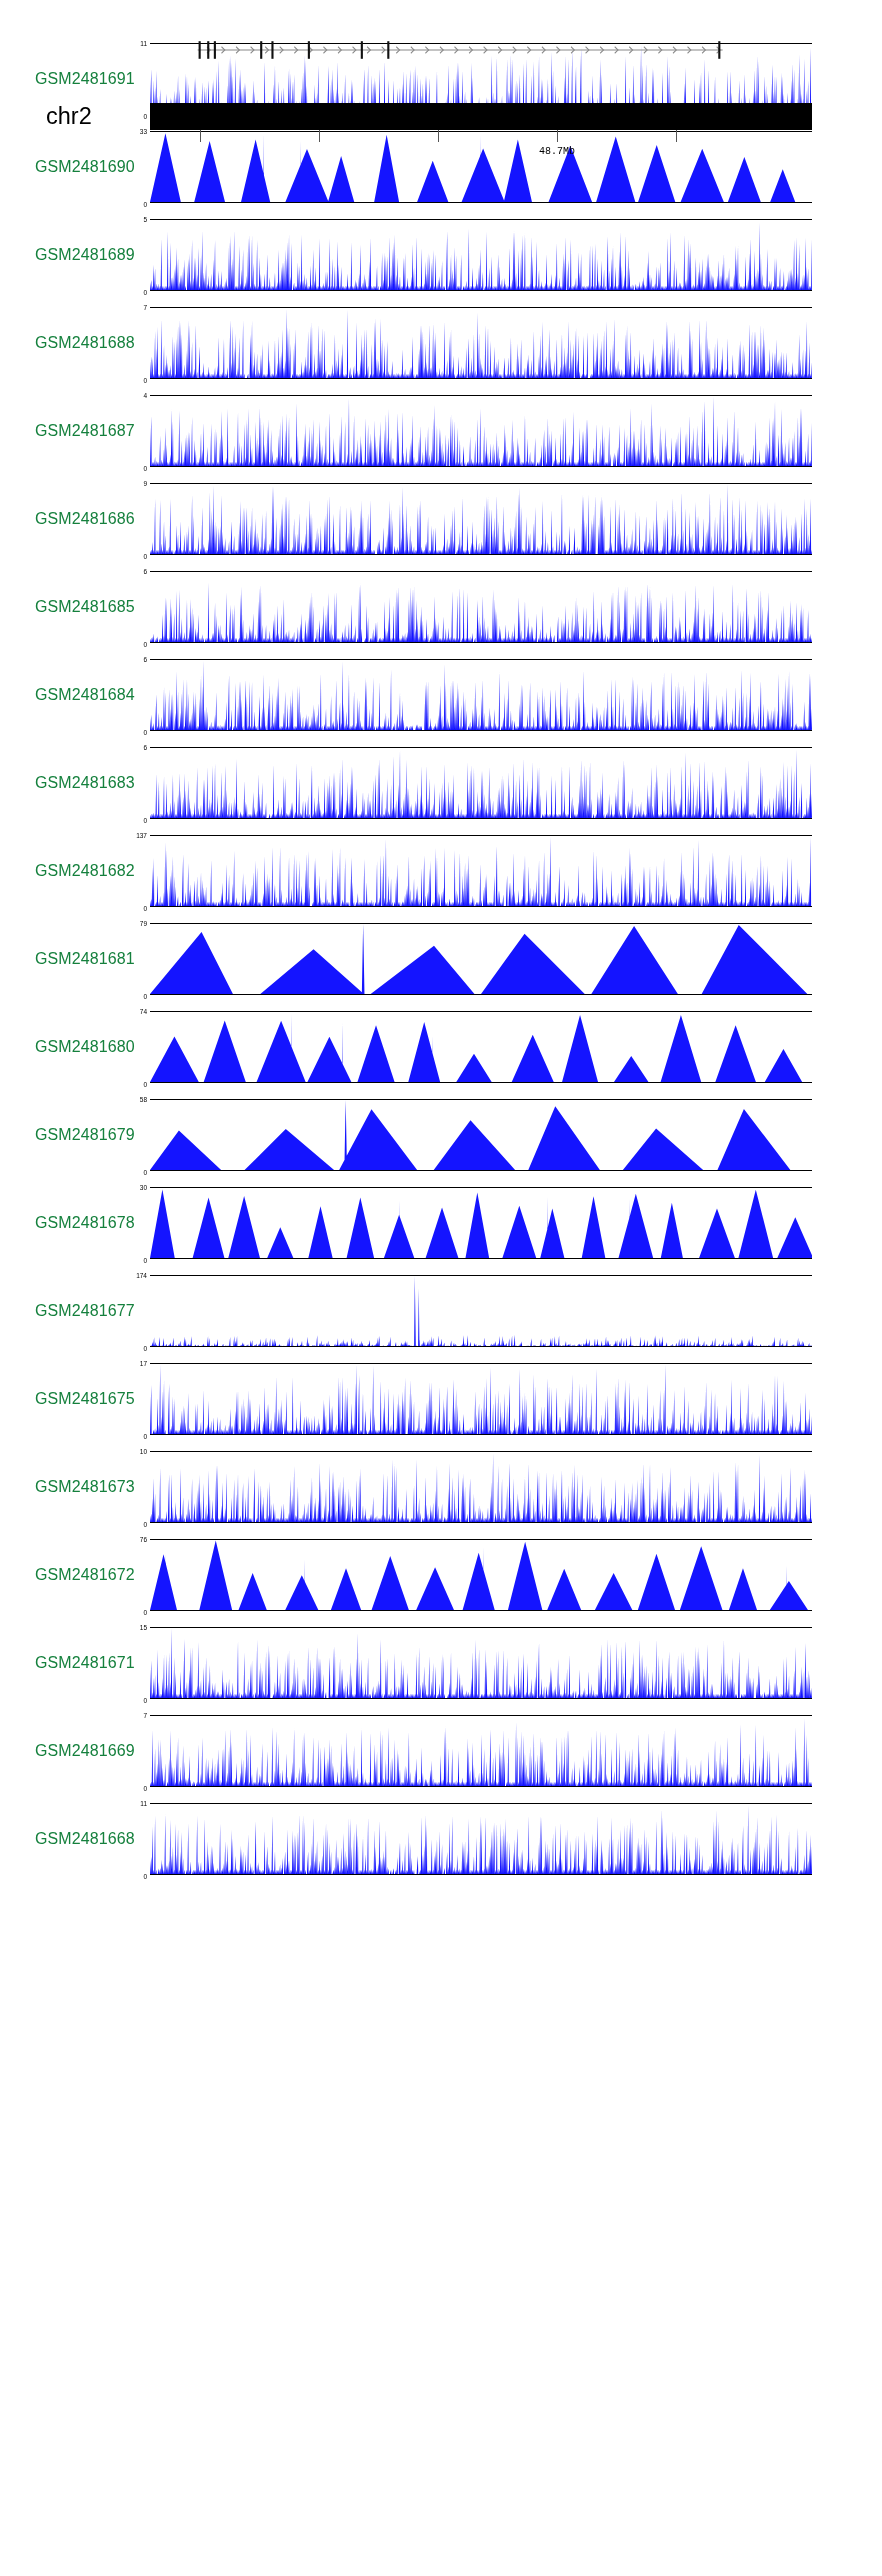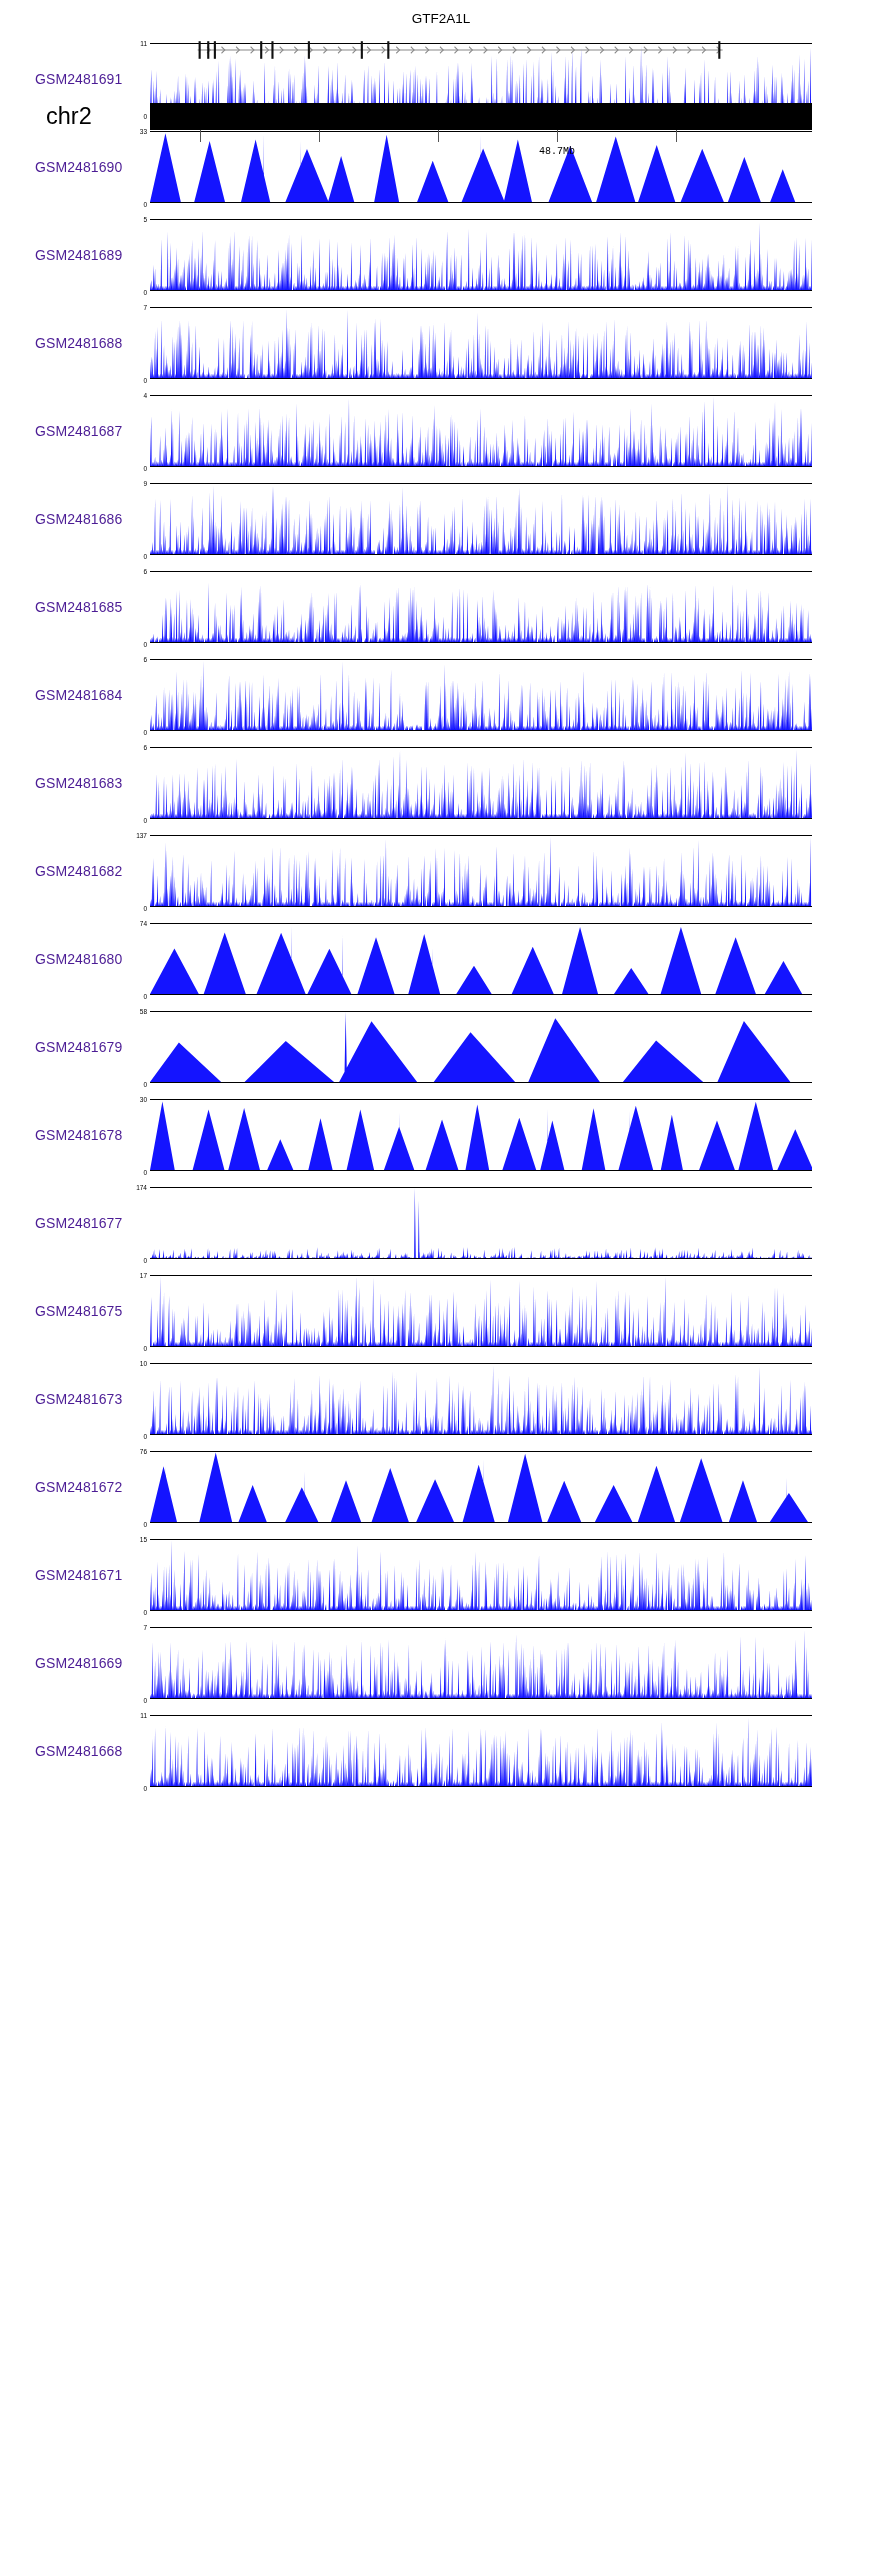--- a/index.html
+++ b/index.html
@@ -2,21 +2,21 @@
 <html style="font-size:9.4px"><head>
 <meta charset="utf-8">
 <style>
   html,body{margin:0;padding:0;background:#ffffff;}
   body{width:882px;height:2576px;font-family:"Liberation Sans",sans-serif;color:#000;}
   #page{position:relative;width:882px;height:2576px;background:#fff;}
 
   .tracks{position:absolute;left:0;top:35px;width:882px;}
   .track{position:relative;height:88px;width:882px;}
   .track-label{position:absolute;left:35px;top:50%;transform:translateY(-50%);
-    font-size:14px;letter-spacing:0.1px;white-space:nowrap;color:#4c1d95;}
+    font-size:16px;letter-spacing:0.1px;white-space:nowrap;color:#15803d;}
   .plot{position:absolute;left:150px;top:8.2px;width:662px;height:72px;
     border-top:0.9px solid #000;border-bottom:0.9px solid #000;box-sizing:border-box;
     overflow:hidden;background:#fff;}
   .plot svg{display:block;width:100%;height:100%;}
   .axmax{position:absolute;left:128px;top:4.7px;width:19px;text-align:right;font-size:6.5px;color:#000;}
   .axmin{position:absolute;left:128px;bottom:3.5px;width:19px;text-align:right;font-size:6.5px;color:#000;}
 
   
   .gene-row{position:relative;height:88px;width:882px;}
   .gene-name{position:absolute;left:0;top:10.6px;width:882px;text-align:center;font-size:13.5px;}
@@ -132,20 +132,30 @@
         <div class="track-label">GSM2481682</div>
         <div class="axmax">137</div>
         <div class="axmin">0</div>
         <div class="plot">
           <svg viewBox="0 0 1000 100" preserveAspectRatio="none">
             <path d="M0,100 L0.00,100.00 L1.93,90.15 L2.53,100.00 L3.85,44.95 L4.45,100.00 L5.78,31.33 L6.38,100.00 L7.71,100.00 L9.63,94.00 L10.23,100.00 L11.56,55.38 L12.16,100.00 L13.49,94.00 L14.09,100.00 L15.41,85.21 L16.01,100.00 L17.34,94.00 L17.94,100.00 L19.27,94.00 L19.87,100.00 L21.19,79.81 L21.79,100.00 L23.12,8.83 L23.72,100.00 L25.05,19.55 L25.65,100.00 L26.97,74.45 L27.57,100.00 L28.90,100.00 L30.83,55.75 L31.43,100.00 L32.76,47.51 L33.36,100.00 L34.68,28.85 L35.28,100.00 L36.61,57.59 L37.21,100.00 L38.54,72.17 L39.14,100.00 L40.46,100.00 L42.39,86.46 L42.99,100.00 L44.32,100.00 L46.24,94.00 L46.84,100.00 L48.17,100.00 L50.10,26.18 L50.70,100.00 L52.02,94.00 L52.62,100.00 L53.95,80.02 L54.55,100.00 L55.88,94.00 L56.48,100.00 L57.80,38.52 L58.40,100.00 L59.73,76.58 L60.33,100.00 L61.66,68.56 L62.26,100.00 L63.58,94.00 L64.18,100.00 L65.51,100.00 L67.44,63.29 L68.04,100.00 L69.36,92.19 L69.96,100.00 L71.29,56.75 L71.89,100.00 L73.22,84.95 L73.82,100.00 L75.14,94.00 L75.74,100.00 L77.07,51.80 L77.67,100.00 L79.00,62.46 L79.60,100.00 L80.92,73.34 L81.52,100.00 L82.85,83.00 L83.45,100.00 L84.78,71.77 L85.38,100.00 L86.71,94.00 L87.31,100.00 L88.63,94.00 L89.23,100.00 L90.56,94.00 L91.16,100.00 L92.49,33.80 L93.09,100.00 L94.41,94.00 L95.01,100.00 L96.34,92.84 L96.94,100.00 L98.27,94.00 L98.87,100.00 L100.19,94.00 L100.79,100.00 L102.12,100.00 L104.05,94.00 L104.65,100.00 L105.97,91.52 L106.57,100.00 L107.90,81.00 L108.50,100.00 L109.83,66.31 L110.43,100.00 L111.75,94.00 L112.35,100.00 L113.68,94.00 L114.28,100.00 L115.61,40.51 L116.21,100.00 L117.53,89.74 L118.13,100.00 L119.46,54.55 L120.06,100.00 L121.39,94.00 L121.99,100.00 L123.31,94.00 L123.91,100.00 L125.24,67.88 L125.84,100.00 L127.17,21.03 L127.77,100.00 L129.09,94.00 L129.69,100.00 L131.02,87.40 L131.62,100.00 L132.95,94.00 L133.55,100.00 L134.87,94.00 L135.47,100.00 L136.80,100.00 L138.73,94.00 L139.33,100.00 L140.66,52.94 L141.26,100.00 L142.58,94.00 L143.18,100.00 L144.51,67.09 L145.11,100.00 L146.44,90.27 L147.04,100.00 L148.36,94.00 L148.96,100.00 L150.29,90.13 L150.89,100.00 L152.22,83.54 L152.82,100.00 L154.14,69.30 L154.74,100.00 L156.07,51.12 L156.67,100.00 L158.00,94.00 L158.60,100.00 L159.92,35.10 L160.52,100.00 L161.85,44.46 L162.45,100.00 L163.78,94.00 L164.38,100.00 L165.70,94.00 L166.30,100.00 L167.63,94.00 L168.23,100.00 L169.56,100.00 L171.48,81.33 L172.08,100.00 L173.41,28.12 L174.01,100.00 L175.34,61.49 L175.94,100.00 L177.26,53.35 L177.86,100.00 L179.19,62.75 L179.79,100.00 L181.12,58.46 L181.72,100.00 L183.04,94.00 L183.64,100.00 L184.97,16.17 L185.57,100.00 L186.90,100.00 L188.82,68.52 L189.42,100.00 L190.75,86.48 L191.35,100.00 L192.68,94.00 L193.28,100.00 L194.61,94.00 L195.21,100.00 L196.53,15.20 L197.13,100.00 L198.46,76.55 L199.06,100.00 L200.39,94.00 L200.99,100.00 L202.31,94.00 L202.91,100.00 L204.24,94.00 L204.84,100.00 L206.17,86.86 L206.77,100.00 L208.09,94.00 L208.69,100.00 L210.02,29.64 L210.62,100.00 L211.95,88.42 L212.55,100.00 L213.87,74.57 L214.47,100.00 L215.80,92.52 L216.40,100.00 L217.73,25.03 L218.33,100.00 L219.65,94.00 L220.25,100.00 L221.58,32.70 L222.18,100.00 L223.51,73.14 L224.11,100.00 L225.43,34.82 L226.03,100.00 L227.36,92.34 L227.96,100.00 L229.29,71.06 L229.89,100.00 L231.21,94.00 L231.81,100.00 L233.14,94.00 L233.74,100.00 L235.07,46.61 L235.67,100.00 L236.99,24.28 L237.59,100.00 L238.92,21.26 L239.52,100.00 L240.85,72.64 L241.45,100.00 L242.77,100.00 L244.70,100.00 L246.63,94.00 L247.23,100.00 L248.55,34.89 L249.15,100.00 L250.48,30.76 L251.08,100.00 L252.41,69.24 L253.01,100.00 L254.34,94.00 L254.94,100.00 L256.26,55.62 L256.86,100.00 L258.19,87.21 L258.79,100.00 L260.12,94.00 L260.72,100.00 L262.04,94.00 L262.64,100.00 L263.97,94.00 L264.57,100.00 L265.90,60.39 L266.50,100.00 L267.82,89.82 L268.42,100.00 L269.75,94.00 L270.35,100.00 L271.68,94.00 L272.28,100.00 L273.60,94.00 L274.20,100.00 L275.53,18.49 L276.13,100.00 L277.46,82.49 L278.06,100.00 L279.38,94.00 L279.98,100.00 L281.31,94.00 L281.91,100.00 L283.24,40.69 L283.84,100.00 L285.16,51.96 L285.76,100.00 L287.09,16.30 L287.69,100.00 L289.02,100.00 L290.94,90.66 L291.54,100.00 L292.87,94.00 L293.47,100.00 L294.80,30.46 L295.40,100.00 L296.72,94.00 L297.32,100.00 L298.65,94.00 L299.25,100.00 L300.58,94.00 L301.18,100.00 L302.50,100.00 L304.43,30.86 L305.03,100.00 L306.36,65.37 L306.96,100.00 L308.29,94.00 L308.89,100.00 L310.21,100.00 L312.14,94.00 L312.74,100.00 L314.07,81.52 L314.67,100.00 L315.99,94.00 L316.59,100.00 L317.92,94.00 L318.52,100.00 L319.85,94.00 L320.45,100.00 L321.77,94.00 L322.37,100.00 L323.70,32.74 L324.30,100.00 L325.63,94.00 L326.23,100.00 L327.55,66.07 L328.15,100.00 L329.48,94.00 L330.08,100.00 L331.41,94.00 L332.01,100.00 L333.33,94.00 L333.93,100.00 L335.26,90.71 L335.86,100.00 L337.19,94.00 L337.79,100.00 L339.11,100.00 L341.04,94.00 L341.64,100.00 L342.97,35.85 L343.57,100.00 L344.89,93.78 L345.49,100.00 L346.82,87.47 L347.42,100.00 L348.75,26.90 L349.35,100.00 L350.67,100.00 L352.60,26.37 L353.20,100.00 L354.53,87.71 L355.13,100.00 L356.45,4.70 L357.05,100.00 L358.38,94.00 L358.98,100.00 L360.31,55.64 L360.91,100.00 L362.24,89.27 L362.84,100.00 L364.16,59.92 L364.76,100.00 L366.09,94.00 L366.69,100.00 L368.02,100.00 L369.94,94.00 L370.54,100.00 L371.87,56.60 L372.47,100.00 L373.80,39.39 L374.40,100.00 L375.72,94.00 L376.32,100.00 L377.65,94.00 L378.25,100.00 L379.58,100.00 L381.50,93.32 L382.10,100.00 L383.43,94.00 L384.03,100.00 L385.36,82.33 L385.96,100.00 L387.28,75.16 L387.88,100.00 L389.21,70.17 L389.81,100.00 L391.14,27.47 L391.74,100.00 L393.06,75.76 L393.66,100.00 L394.99,90.41 L395.59,100.00 L396.92,89.71 L397.52,100.00 L398.84,60.29 L399.44,100.00 L400.77,87.84 L401.37,100.00 L402.70,74.27 L403.30,100.00 L404.62,71.10 L405.22,100.00 L406.55,89.87 L407.15,100.00 L408.48,93.58 L409.08,100.00 L410.40,45.34 L411.00,100.00 L412.33,100.00 L414.26,27.47 L414.86,100.00 L416.18,84.54 L416.78,100.00 L418.11,100.00 L420.04,79.22 L420.64,100.00 L421.97,45.85 L422.57,100.00 L423.89,35.17 L424.49,100.00 L425.82,100.00 L427.75,94.00 L428.35,100.00 L429.67,94.00 L430.27,100.00 L431.60,17.31 L432.20,100.00 L433.53,28.62 L434.13,100.00 L435.45,79.23 L436.05,100.00 L437.38,81.72 L437.98,100.00 L439.31,100.00 L441.23,79.26 L441.83,100.00 L443.16,73.24 L443.76,100.00 L445.09,16.93 L445.69,100.00 L447.01,94.00 L447.61,100.00 L448.94,94.00 L449.54,100.00 L450.87,100.00 L452.79,89.12 L453.39,100.00 L454.72,94.00 L455.32,100.00 L456.65,94.00 L457.25,100.00 L458.57,94.00 L459.17,100.00 L460.50,19.87 L461.10,100.00 L462.43,77.28 L463.03,100.00 L464.35,81.54 L464.95,100.00 L466.28,94.00 L466.88,100.00 L468.21,23.17 L468.81,100.00 L470.13,94.00 L470.73,100.00 L472.06,56.05 L472.66,100.00 L473.99,73.97 L474.59,100.00 L475.92,37.64 L476.52,100.00 L477.84,49.20 L478.44,100.00 L479.77,45.47 L480.37,100.00 L481.70,26.90 L482.30,100.00 L483.62,94.00 L484.22,100.00 L485.55,94.00 L486.15,100.00 L487.48,85.17 L488.08,100.00 L489.40,88.06 L490.00,100.00 L491.33,100.00 L493.26,94.00 L493.86,100.00 L495.18,94.00 L495.78,100.00 L497.11,93.08 L497.71,100.00 L499.04,39.53 L499.64,100.00 L500.96,91.28 L501.56,100.00 L502.89,100.00 L504.82,71.63 L505.42,100.00 L506.74,58.32 L507.34,100.00 L508.67,54.22 L509.27,100.00 L510.60,94.00 L511.20,100.00 L512.52,94.00 L513.12,100.00 L514.45,94.00 L515.05,100.00 L516.38,94.00 L516.98,100.00 L518.30,94.00 L518.90,100.00 L520.23,56.90 L520.83,100.00 L522.16,100.00 L524.08,14.25 L524.68,100.00 L526.01,77.61 L526.61,100.00 L527.94,77.34 L528.54,100.00 L529.87,94.00 L530.47,100.00 L531.79,94.00 L532.39,100.00 L533.72,83.38 L534.32,100.00 L535.65,100.00 L537.57,100.00 L539.50,55.85 L540.10,100.00 L541.43,100.00 L543.35,66.54 L543.95,100.00 L545.28,66.19 L545.88,100.00 L547.21,83.23 L547.81,100.00 L549.13,23.08 L549.73,100.00 L551.06,77.70 L551.66,100.00 L552.99,94.00 L553.59,100.00 L554.91,94.00 L555.51,100.00 L556.84,77.17 L557.44,100.00 L558.77,94.00 L559.37,100.00 L560.69,89.73 L561.29,100.00 L562.62,84.80 L563.22,100.00 L564.55,45.86 L565.15,100.00 L566.47,27.32 L567.07,100.00 L568.40,94.00 L569.00,100.00 L570.33,92.30 L570.93,100.00 L572.25,42.08 L572.85,100.00 L574.18,73.32 L574.78,100.00 L576.11,91.28 L576.71,100.00 L578.03,84.79 L578.63,100.00 L579.96,75.49 L580.56,100.00 L581.89,78.83 L582.49,100.00 L583.82,62.17 L584.42,100.00 L585.74,94.00 L586.34,100.00 L587.67,34.40 L588.27,100.00 L589.60,100.00 L591.52,81.63 L592.12,100.00 L593.45,85.10 L594.05,100.00 L595.38,21.74 L595.98,100.00 L597.30,94.00 L597.90,100.00 L599.23,80.56 L599.83,100.00 L601.16,53.24 L601.76,100.00 L603.08,52.96 L603.68,100.00 L605.01,1.30 L605.61,100.00 L606.94,93.72 L607.54,100.00 L608.86,94.00 L609.46,100.00 L610.79,94.00 L611.39,100.00 L612.72,79.79 L613.32,100.00 L614.64,94.00 L615.24,100.00 L616.57,100.00 L618.50,42.77 L619.10,100.00 L620.42,100.00 L622.35,94.00 L622.95,100.00 L624.28,89.03 L624.88,100.00 L626.20,61.97 L626.80,100.00 L628.13,100.00 L630.06,94.00 L630.66,100.00 L631.98,70.15 L632.58,100.00 L633.91,94.00 L634.51,100.00 L635.84,94.00 L636.44,100.00 L637.76,88.79 L638.36,100.00 L639.69,94.00 L640.29,100.00 L641.62,93.35 L642.22,100.00 L643.55,100.00 L645.47,84.33 L646.07,100.00 L647.40,40.85 L648.00,100.00 L649.33,91.61 L649.93,100.00 L651.25,100.00 L653.18,79.64 L653.78,100.00 L655.11,94.00 L655.71,100.00 L657.03,81.17 L657.63,100.00 L658.96,94.00 L659.56,100.00 L660.89,94.00 L661.49,100.00 L662.81,100.00 L664.74,94.00 L665.34,100.00 L666.67,94.00 L667.27,100.00 L668.59,87.95 L669.19,100.00 L670.52,19.83 L671.12,100.00 L672.45,94.00 L673.05,100.00 L674.37,26.20 L674.97,100.00 L676.30,60.12 L676.90,100.00 L678.23,100.00 L680.15,94.00 L680.75,100.00 L682.08,94.00 L682.68,100.00 L684.01,43.57 L684.61,100.00 L685.93,94.00 L686.53,100.00 L687.86,94.00 L688.46,100.00 L689.79,71.59 L690.39,100.00 L691.71,80.76 L692.31,100.00 L693.64,94.00 L694.24,100.00 L695.57,94.00 L696.17,100.00 L697.50,48.84 L698.10,100.00 L699.42,83.81 L700.02,100.00 L701.35,94.00 L701.95,100.00 L703.28,93.05 L703.88,100.00 L705.20,94.00 L705.80,100.00 L707.13,80.73 L707.73,100.00 L709.06,94.00 L709.66,100.00 L710.98,100.00 L712.91,53.69 L713.51,100.00 L714.84,94.00 L715.44,100.00 L716.76,58.49 L717.36,100.00 L718.69,41.42 L719.29,100.00 L720.62,65.59 L721.22,100.00 L722.54,94.00 L723.14,100.00 L724.47,16.86 L725.07,100.00 L726.40,23.32 L727.00,100.00 L728.32,45.90 L728.92,100.00 L730.25,100.00 L732.18,94.00 L732.78,100.00 L734.10,75.44 L734.70,100.00 L736.03,82.93 L736.63,100.00 L737.96,93.49 L738.56,100.00 L739.88,65.40 L740.48,100.00 L741.81,94.00 L742.41,100.00 L743.74,86.32 L744.34,100.00 L745.66,43.13 L746.26,100.00 L747.59,44.13 L748.19,100.00 L749.52,100.00 L751.45,94.00 L752.05,100.00 L753.37,94.00 L753.97,100.00 L755.30,42.37 L755.90,100.00 L757.23,78.51 L757.83,100.00 L759.15,94.00 L759.75,100.00 L761.08,94.00 L761.68,100.00 L763.01,94.00 L763.61,100.00 L764.93,41.20 L765.53,100.00 L766.86,94.00 L767.46,100.00 L768.79,54.13 L769.39,100.00 L770.71,94.00 L771.31,100.00 L772.64,84.57 L773.24,100.00 L774.57,69.98 L775.17,100.00 L776.49,31.50 L777.09,100.00 L778.42,94.00 L779.02,100.00 L780.35,62.31 L780.95,100.00 L782.27,78.24 L782.87,100.00 L784.20,94.00 L784.80,100.00 L786.13,82.08 L786.73,100.00 L788.05,90.58 L788.65,100.00 L789.98,94.00 L790.58,100.00 L791.91,94.00 L792.51,100.00 L793.83,94.00 L794.43,100.00 L795.76,87.77 L796.36,100.00 L797.69,100.00 L799.61,84.60 L800.21,100.00 L801.54,49.95 L802.14,100.00 L803.47,22.60 L804.07,100.00 L805.39,53.11 L805.99,100.00 L807.32,59.44 L807.92,100.00 L809.25,88.42 L809.85,100.00 L811.18,88.92 L811.78,100.00 L813.10,94.00 L813.70,100.00 L815.03,94.00 L815.63,100.00 L816.96,66.23 L817.56,100.00 L818.88,94.00 L819.48,100.00 L820.81,15.23 L821.41,100.00 L822.74,72.84 L823.34,100.00 L824.66,80.49 L825.26,100.00 L826.59,75.43 L827.19,100.00 L828.52,5.76 L829.12,100.00 L830.44,91.11 L831.04,100.00 L832.37,86.46 L832.97,100.00 L834.30,100.00 L836.22,86.57 L836.82,100.00 L838.15,94.00 L838.75,100.00 L840.08,52.66 L840.68,100.00 L842.00,89.76 L842.60,100.00 L843.93,94.00 L844.53,100.00 L845.86,35.08 L846.46,100.00 L847.78,68.67 L848.38,100.00 L849.71,21.95 L850.31,100.00 L851.64,27.02 L852.24,100.00 L853.56,53.09 L854.16,100.00 L855.49,58.43 L856.09,100.00 L857.42,81.26 L858.02,100.00 L859.34,94.00 L859.94,100.00 L861.27,94.00 L861.87,100.00 L863.20,75.42 L863.80,100.00 L865.13,94.00 L865.73,100.00 L867.05,94.00 L867.65,100.00 L868.98,94.00 L869.58,100.00 L870.91,53.49 L871.51,100.00 L872.83,100.00 L874.76,25.39 L875.36,100.00 L876.69,88.43 L877.29,100.00 L878.61,49.82 L879.21,100.00 L880.54,33.65 L881.14,100.00 L882.47,94.00 L883.07,100.00 L884.39,54.90 L884.99,100.00 L886.32,91.03 L886.92,100.00 L888.25,94.00 L888.85,100.00 L890.17,93.70 L890.77,100.00 L892.10,92.38 L892.70,100.00 L894.03,25.25 L894.63,100.00 L895.95,94.00 L896.55,100.00 L897.88,94.00 L898.48,100.00 L899.81,47.81 L900.41,100.00 L901.73,100.00 L903.66,94.00 L904.26,100.00 L905.59,88.37 L906.19,100.00 L907.51,62.97 L908.11,100.00 L909.44,59.22 L910.04,100.00 L911.37,63.63 L911.97,100.00 L913.29,92.39 L913.89,100.00 L915.22,86.39 L915.82,100.00 L917.15,43.52 L917.75,100.00 L919.08,100.00 L921.00,68.49 L921.60,100.00 L922.93,27.64 L923.53,100.00 L924.86,89.84 L925.46,100.00 L926.78,42.28 L927.38,100.00 L928.71,94.00 L929.31,100.00 L930.64,64.26 L931.24,100.00 L932.56,42.21 L933.16,100.00 L934.49,71.39 L935.09,100.00 L936.42,63.48 L937.02,100.00 L938.34,100.00 L940.27,94.00 L940.87,100.00 L942.20,68.89 L942.80,100.00 L944.12,94.00 L944.72,100.00 L946.05,94.00 L946.65,100.00 L947.98,94.00 L948.58,100.00 L949.90,91.47 L950.50,100.00 L951.83,94.00 L952.43,100.00 L953.76,94.00 L954.36,100.00 L955.68,48.87 L956.28,100.00 L957.61,94.00 L958.21,100.00 L959.54,84.99 L960.14,100.00 L961.46,69.76 L962.06,100.00 L963.39,29.57 L963.99,100.00 L965.32,94.00 L965.92,100.00 L967.24,94.00 L967.84,100.00 L969.17,31.68 L969.77,100.00 L971.10,94.00 L971.70,100.00 L973.03,94.00 L973.63,100.00 L974.95,81.96 L975.55,100.00 L976.88,94.00 L977.48,100.00 L978.81,61.15 L979.41,100.00 L980.73,71.10 L981.33,100.00 L982.66,94.00 L983.26,100.00 L984.59,80.17 L985.19,100.00 L986.51,94.00 L987.11,100.00 L988.44,94.00 L989.04,100.00 L990.37,94.00 L990.97,100.00 L992.29,94.00 L992.89,100.00 L994.22,94.00 L994.82,100.00 L996.15,65.91 L996.75,100.00 L998.07,1.59 L998.67,100.00 L1000.00,100.00 L1000,100 Z" fill="#1414ff"></path>
           </svg>
         </div>
       </div>
       <div class="track">
+        <div class="track-label">GSM2481681</div>
+        <div class="axmax">79</div>
+        <div class="axmin">0</div>
+        <div class="plot">
+          <svg viewBox="0 0 1000 100" preserveAspectRatio="none">
+            <path d="M0,100 L0.00,100.00 L77.87,11.42 L125.28,100.00 L166.67,100.00 L247.06,36.04 L323.04,100.00 L333.33,100.00 L428.99,31.23 L490.13,100.00 L500.00,100.00 L565.80,13.79 L656.72,100.00 L666.67,100.00 L731.25,2.71 L797.42,100.00 L833.33,100.00 L889.34,1.29 L992.98,100.00 L319.99,100.00 L321.99,0.00 L323.99,100.00 L1000,100 Z" fill="#1414ff"></path>
+          </svg>
+        </div>
+      </div>
+      <div class="track">
         <div class="track-label">GSM2481680</div>
         <div class="axmax">74</div>
         <div class="axmin">0</div>
         <div class="plot">
           <svg viewBox="0 0 1000 100" preserveAspectRatio="none">
             <path d="M0,100 L0.07,100.00 L36.88,34.99 L73.68,100.00 L81.08,100.00 L112.89,12.08 L144.69,100.00 L160.98,100.00 L198.05,12.43 L235.12,100.00 L213.04,100.00 L213.04,2.82 L214.04,100.00 L237.80,100.00 L270.98,35.34 L304.17,100.00 L290.12,100.00 L290.12,15.42 L291.12,100.00 L313.36,100.00 L341.41,18.98 L369.46,100.00 L390.17,100.00 L414.22,14.26 L438.26,100.00 L426.07,100.00 L426.07,34.33 L427.07,100.00 L462.62,100.00 L489.39,59.78 L516.15,100.00 L546.41,100.00 L578.14,32.38 L609.88,100.00 L622.43,100.00 L649.61,4.14 L676.78,100.00 L700.88,100.00 L726.94,63.01 L752.99,100.00 L771.33,100.00 L802.00,4.37 L832.66,100.00 L853.99,100.00 L884.63,18.85 L915.27,100.00 L928.65,100.00 L956.89,53.03 L985.12,100.00 L1000,100 Z" fill="#1414ff"></path>
           </svg>
         </div>
       </div>
       <div class="track">
@@ -234,21 +244,20 @@
         <div class="axmin">0</div>
         <div class="plot">
           <svg viewBox="0 0 1000 100" preserveAspectRatio="none">
             <path d="M0,100 L0.00,100.00 L1.93,75.32 L2.53,100.00 L3.85,32.22 L4.45,100.00 L5.78,94.00 L6.38,100.00 L7.71,16.64 L8.31,100.00 L9.63,94.00 L10.23,100.00 L11.56,100.00 L13.49,92.25 L14.09,100.00 L15.41,91.62 L16.01,100.00 L17.34,79.22 L17.94,100.00 L19.27,84.97 L19.87,100.00 L21.19,94.00 L21.79,100.00 L23.12,13.93 L23.72,100.00 L25.05,87.11 L25.65,100.00 L26.97,87.51 L27.57,100.00 L28.90,80.46 L29.50,100.00 L30.83,22.38 L31.43,100.00 L32.76,73.19 L33.36,100.00 L34.68,60.72 L35.28,100.00 L36.61,94.00 L37.21,100.00 L38.54,28.22 L39.14,100.00 L40.46,72.03 L41.06,100.00 L42.39,35.75 L42.99,100.00 L44.32,94.00 L44.92,100.00 L46.24,67.77 L46.84,100.00 L48.17,39.85 L48.77,100.00 L50.10,77.26 L50.70,100.00 L52.02,94.00 L52.62,100.00 L53.95,100.00 L55.88,94.00 L56.48,100.00 L57.80,27.76 L58.40,100.00 L59.73,94.00 L60.33,100.00 L61.66,81.66 L62.26,100.00 L63.58,100.00 L65.51,94.00 L66.11,100.00 L67.44,94.00 L68.04,100.00 L69.36,94.00 L69.96,100.00 L71.29,16.65 L71.89,100.00 L73.22,82.20 L73.82,100.00 L75.14,94.00 L75.74,100.00 L77.07,82.60 L77.67,100.00 L79.00,93.97 L79.60,100.00 L80.92,94.00 L81.52,100.00 L82.85,20.29 L83.45,100.00 L84.78,94.00 L85.38,100.00 L86.71,53.35 L87.31,100.00 L88.63,71.14 L89.23,100.00 L90.56,93.23 L91.16,100.00 L92.49,59.01 L93.09,100.00 L94.41,60.56 L95.01,100.00 L96.34,84.07 L96.94,100.00 L98.27,94.00 L98.87,100.00 L100.19,94.00 L100.79,100.00 L102.12,91.16 L102.72,100.00 L104.05,94.00 L104.65,100.00 L105.97,28.11 L106.57,100.00 L107.90,94.00 L108.50,100.00 L109.83,91.04 L110.43,100.00 L111.75,84.54 L112.35,100.00 L113.68,52.44 L114.28,100.00 L115.61,80.37 L116.21,100.00 L117.53,57.17 L118.13,100.00 L119.46,94.00 L120.06,100.00 L121.39,93.14 L121.99,100.00 L123.31,36.73 L123.91,100.00 L125.24,49.14 L125.84,100.00 L127.17,94.00 L127.77,100.00 L129.09,74.10 L129.69,100.00 L131.02,91.93 L131.62,100.00 L132.95,94.00 L133.55,100.00 L134.87,94.00 L135.47,100.00 L136.80,59.11 L137.40,100.00 L138.73,64.46 L139.33,100.00 L140.66,67.60 L141.26,100.00 L142.58,94.00 L143.18,100.00 L144.51,71.75 L145.11,100.00 L146.44,94.00 L147.04,100.00 L148.36,43.07 L148.96,100.00 L150.29,94.00 L150.89,100.00 L152.22,83.77 L152.82,100.00 L154.14,88.81 L154.74,100.00 L156.07,94.00 L156.67,100.00 L158.00,100.00 L159.92,24.78 L160.52,100.00 L161.85,86.46 L162.45,100.00 L163.78,82.85 L164.38,100.00 L165.70,92.87 L166.30,100.00 L167.63,94.00 L168.23,100.00 L169.56,94.00 L170.16,100.00 L171.48,94.00 L172.08,100.00 L173.41,38.73 L174.01,100.00 L175.34,100.00 L177.26,59.89 L177.86,100.00 L179.19,85.03 L179.79,100.00 L181.12,90.40 L181.72,100.00 L183.04,94.00 L183.64,100.00 L184.97,16.39 L185.57,100.00 L186.90,94.00 L187.50,100.00 L188.82,67.33 L189.42,100.00 L190.75,94.00 L191.35,100.00 L192.68,94.00 L193.28,100.00 L194.61,94.00 L195.21,100.00 L196.53,86.15 L197.13,100.00 L198.46,90.82 L199.06,100.00 L200.39,77.02 L200.99,100.00 L202.31,100.00 L204.24,67.30 L204.84,100.00 L206.17,85.55 L206.77,100.00 L208.09,35.76 L208.69,100.00 L210.02,80.21 L210.62,100.00 L211.95,94.00 L212.55,100.00 L213.87,94.00 L214.47,100.00 L215.80,37.44 L216.40,100.00 L217.73,43.17 L218.33,100.00 L219.65,44.62 L220.25,100.00 L221.58,94.00 L222.18,100.00 L223.51,39.34 L224.11,100.00 L225.43,14.28 L226.03,100.00 L227.36,94.00 L227.96,100.00 L229.29,94.00 L229.89,100.00 L231.21,15.37 L231.81,100.00 L233.14,25.41 L233.74,100.00 L235.07,94.00 L235.67,100.00 L236.99,100.00 L238.92,67.54 L239.52,100.00 L240.85,94.00 L241.45,100.00 L242.77,86.58 L243.37,100.00 L244.70,56.57 L245.30,100.00 L246.63,19.00 L247.23,100.00 L248.55,80.44 L249.15,100.00 L250.48,68.47 L251.08,100.00 L252.41,52.31 L253.01,100.00 L254.34,94.00 L254.94,100.00 L256.26,80.62 L256.86,100.00 L258.19,94.00 L258.79,100.00 L260.12,72.76 L260.72,100.00 L262.04,43.22 L262.64,100.00 L263.97,94.00 L264.57,100.00 L265.90,27.58 L266.50,100.00 L267.82,34.83 L268.42,100.00 L269.75,93.57 L270.35,100.00 L271.68,55.13 L272.28,100.00 L273.60,67.44 L274.20,100.00 L275.53,100.00 L277.46,94.00 L278.06,100.00 L279.38,89.92 L279.98,100.00 L281.31,50.33 L281.91,100.00 L283.24,74.58 L283.84,100.00 L285.16,75.21 L285.76,100.00 L287.09,94.00 L287.69,100.00 L289.02,62.21 L289.62,100.00 L290.94,91.21 L291.54,100.00 L292.87,41.55 L293.47,100.00 L294.80,66.11 L295.40,100.00 L296.72,73.60 L297.32,100.00 L298.65,86.19 L299.25,100.00 L300.58,20.05 L301.18,100.00 L302.50,20.21 L303.10,100.00 L304.43,60.91 L305.03,100.00 L306.36,93.07 L306.96,100.00 L308.29,39.48 L308.89,100.00 L310.21,100.00 L312.14,26.53 L312.74,100.00 L314.07,44.00 L314.67,100.00 L315.99,94.00 L316.59,100.00 L317.92,94.00 L318.52,100.00 L319.85,94.00 L320.45,100.00 L321.77,47.29 L322.37,100.00 L323.70,94.00 L324.30,100.00 L325.63,71.31 L326.23,100.00 L327.55,94.00 L328.15,100.00 L329.48,18.64 L330.08,100.00 L331.41,94.00 L332.01,100.00 L333.33,94.00 L333.93,100.00 L335.26,92.65 L335.86,100.00 L337.19,94.00 L337.79,100.00 L339.11,36.27 L339.71,100.00 L341.04,61.09 L341.64,100.00 L342.97,94.00 L343.57,100.00 L344.89,84.75 L345.49,100.00 L346.82,23.06 L347.42,100.00 L348.75,74.99 L349.35,100.00 L350.67,76.25 L351.27,100.00 L352.60,66.26 L353.20,100.00 L354.53,74.77 L355.13,100.00 L356.45,36.81 L357.05,100.00 L358.38,89.49 L358.98,100.00 L360.31,91.99 L360.91,100.00 L362.24,100.00 L364.16,94.00 L364.76,100.00 L366.09,100.00 L368.02,91.90 L368.62,100.00 L369.94,100.00 L371.87,94.00 L372.47,100.00 L373.80,75.62 L374.40,100.00 L375.72,100.00 L377.65,54.34 L378.25,100.00 L379.58,94.00 L380.18,100.00 L381.50,79.96 L382.10,100.00 L383.43,94.00 L384.03,100.00 L385.36,56.74 L385.96,100.00 L387.28,94.00 L387.88,100.00 L389.21,94.00 L389.81,100.00 L391.14,39.80 L391.74,100.00 L393.06,57.09 L393.66,100.00 L394.99,76.74 L395.59,100.00 L396.92,94.00 L397.52,100.00 L398.84,94.00 L399.44,100.00 L400.77,100.00 L402.70,100.00 L404.62,74.16 L405.22,100.00 L406.55,100.00 L408.48,94.00 L409.08,100.00 L410.40,17.82 L411.00,100.00 L412.33,72.05 L412.93,100.00 L414.26,58.76 L414.86,100.00 L416.18,15.10 L416.78,100.00 L418.11,29.43 L418.71,100.00 L420.04,94.00 L420.64,100.00 L421.97,94.00 L422.57,100.00 L423.89,94.00 L424.49,100.00 L425.82,50.11 L426.42,100.00 L427.75,94.00 L428.35,100.00 L429.67,73.12 L430.27,100.00 L431.60,66.46 L432.20,100.00 L433.53,49.48 L434.13,100.00 L435.45,94.00 L436.05,100.00 L437.38,38.21 L437.98,100.00 L439.31,86.03 L439.91,100.00 L441.23,57.17 L441.83,100.00 L443.16,100.00 L445.09,91.38 L445.69,100.00 L447.01,100.00 L448.94,68.45 L449.54,100.00 L450.87,89.38 L451.47,100.00 L452.79,26.94 L453.39,100.00 L454.72,80.10 L455.32,100.00 L456.65,16.57 L457.25,100.00 L458.57,94.00 L459.17,100.00 L460.50,89.67 L461.10,100.00 L462.43,94.00 L463.03,100.00 L464.35,72.38 L464.95,100.00 L466.28,94.00 L466.88,100.00 L468.21,91.62 L468.81,100.00 L470.13,94.00 L470.73,100.00 L472.06,52.90 L472.66,100.00 L473.99,56.75 L474.59,100.00 L475.92,52.34 L476.52,100.00 L477.84,82.28 L478.44,100.00 L479.77,66.25 L480.37,100.00 L481.70,20.95 L482.30,100.00 L483.62,94.00 L484.22,100.00 L485.55,94.00 L486.15,100.00 L487.48,94.00 L488.08,100.00 L489.40,74.40 L490.00,100.00 L491.33,94.00 L491.93,100.00 L493.26,47.04 L493.86,100.00 L495.18,94.00 L495.78,100.00 L497.11,94.00 L497.71,100.00 L499.04,16.88 L499.64,100.00 L500.96,25.56 L501.56,100.00 L502.89,94.00 L503.49,100.00 L504.82,92.22 L505.42,100.00 L506.74,17.09 L507.34,100.00 L508.67,87.45 L509.27,100.00 L510.60,88.11 L511.20,100.00 L512.52,73.72 L513.12,100.00 L514.45,61.16 L515.05,100.00 L516.38,37.79 L516.98,100.00 L518.30,29.56 L518.90,100.00 L520.23,25.42 L520.83,100.00 L522.16,94.00 L522.76,100.00 L524.08,27.02 L524.68,100.00 L526.01,92.03 L526.61,100.00 L527.94,94.00 L528.54,100.00 L529.87,27.22 L530.47,100.00 L531.79,43.72 L532.39,100.00 L533.72,33.44 L534.32,100.00 L535.65,39.68 L536.25,100.00 L537.57,20.74 L538.17,100.00 L539.50,51.53 L540.10,100.00 L541.43,94.00 L542.03,100.00 L543.35,54.00 L543.95,100.00 L545.28,94.00 L545.88,100.00 L547.21,94.00 L547.81,100.00 L549.13,68.25 L549.73,100.00 L551.06,49.50 L551.66,100.00 L552.99,100.00 L554.91,33.77 L555.51,100.00 L556.84,73.64 L557.44,100.00 L558.77,85.88 L559.37,100.00 L560.69,67.33 L561.29,100.00 L562.62,64.13 L563.22,100.00 L564.55,92.11 L565.15,100.00 L566.47,94.00 L567.07,100.00 L568.40,94.00 L569.00,100.00 L570.33,78.39 L570.93,100.00 L572.25,16.86 L572.85,100.00 L574.18,79.97 L574.78,100.00 L576.11,94.00 L576.71,100.00 L578.03,76.54 L578.63,100.00 L579.96,94.00 L580.56,100.00 L581.89,85.25 L582.49,100.00 L583.82,94.00 L584.42,100.00 L585.74,94.00 L586.34,100.00 L587.67,54.62 L588.27,100.00 L589.60,16.04 L590.20,100.00 L591.52,18.08 L592.12,100.00 L593.45,94.00 L594.05,100.00 L595.38,88.59 L595.98,100.00 L597.30,51.86 L597.90,100.00 L599.23,67.25 L599.83,100.00 L601.16,55.63 L601.76,100.00 L603.08,63.28 L603.68,100.00 L605.01,94.00 L605.61,100.00 L606.94,94.00 L607.54,100.00 L608.86,41.36 L609.46,100.00 L610.79,94.00 L611.39,100.00 L612.72,29.18 L613.32,100.00 L614.64,80.80 L615.24,100.00 L616.57,85.34 L617.17,100.00 L618.50,65.29 L619.10,100.00 L620.42,26.46 L621.02,100.00 L622.35,77.36 L622.95,100.00 L624.28,93.59 L624.88,100.00 L626.20,93.51 L626.80,100.00 L628.13,43.07 L628.73,100.00 L630.06,35.17 L630.66,100.00 L631.98,94.00 L632.58,100.00 L633.91,91.56 L634.51,100.00 L635.84,51.64 L636.44,100.00 L637.76,94.00 L638.36,100.00 L639.69,89.63 L640.29,100.00 L641.62,64.46 L642.22,100.00 L643.55,44.47 L644.15,100.00 L645.47,94.00 L646.07,100.00 L647.40,44.05 L648.00,100.00 L649.33,87.41 L649.93,100.00 L651.25,94.00 L651.85,100.00 L653.18,94.00 L653.78,100.00 L655.11,76.96 L655.71,100.00 L657.03,39.07 L657.63,100.00 L658.96,52.18 L659.56,100.00 L660.89,94.00 L661.49,100.00 L662.81,94.00 L663.41,100.00 L664.74,94.00 L665.34,100.00 L666.67,94.00 L667.27,100.00 L668.59,41.83 L669.19,100.00 L670.52,94.00 L671.12,100.00 L672.45,50.39 L673.05,100.00 L674.37,58.39 L674.97,100.00 L676.30,16.47 L676.90,100.00 L678.23,94.00 L678.83,100.00 L680.15,100.00 L682.08,51.24 L682.68,100.00 L684.01,65.87 L684.61,100.00 L685.93,94.00 L686.53,100.00 L687.86,91.43 L688.46,100.00 L689.79,94.00 L690.39,100.00 L691.71,94.00 L692.31,100.00 L693.64,48.70 L694.24,100.00 L695.57,84.50 L696.17,100.00 L697.50,19.34 L698.10,100.00 L699.42,47.33 L700.02,100.00 L701.35,94.00 L701.95,100.00 L703.28,83.84 L703.88,100.00 L705.20,85.20 L705.80,100.00 L707.13,48.67 L707.73,100.00 L709.06,77.31 L709.66,100.00 L710.98,35.92 L711.58,100.00 L712.91,75.93 L713.51,100.00 L714.84,76.63 L715.44,100.00 L716.76,29.83 L717.36,100.00 L718.69,94.00 L719.29,100.00 L720.62,28.36 L721.22,100.00 L722.54,100.00 L724.47,33.43 L725.07,100.00 L726.40,19.21 L727.00,100.00 L728.32,24.98 L728.92,100.00 L730.25,94.00 L730.85,100.00 L732.18,94.00 L732.78,100.00 L734.10,91.07 L734.70,100.00 L736.03,54.70 L736.63,100.00 L737.96,46.88 L738.56,100.00 L739.88,57.75 L740.48,100.00 L741.81,55.65 L742.41,100.00 L743.74,94.00 L744.34,100.00 L745.66,81.31 L746.26,100.00 L747.59,34.87 L748.19,100.00 L749.52,45.52 L750.12,100.00 L751.45,94.00 L752.05,100.00 L753.37,53.44 L753.97,100.00 L755.30,84.68 L755.90,100.00 L757.23,93.67 L757.83,100.00 L759.15,94.00 L759.75,100.00 L761.08,94.00 L761.68,100.00 L763.01,92.52 L763.61,100.00 L764.93,23.41 L765.53,100.00 L766.86,94.00 L767.46,100.00 L768.79,94.00 L769.39,100.00 L770.71,94.00 L771.31,100.00 L772.64,7.56 L773.24,100.00 L774.57,18.73 L775.17,100.00 L776.49,69.50 L777.09,100.00 L778.42,94.00 L779.02,100.00 L780.35,40.03 L780.95,100.00 L782.27,60.67 L782.87,100.00 L784.20,94.00 L784.80,100.00 L786.13,94.00 L786.73,100.00 L788.05,94.00 L788.65,100.00 L789.98,38.41 L790.58,100.00 L791.91,92.89 L792.51,100.00 L793.83,43.89 L794.43,100.00 L795.76,94.00 L796.36,100.00 L797.69,94.00 L798.29,100.00 L799.61,94.00 L800.21,100.00 L801.54,70.80 L802.14,100.00 L803.47,94.00 L804.07,100.00 L805.39,94.00 L805.99,100.00 L807.32,41.39 L807.92,100.00 L809.25,100.00 L811.18,41.97 L811.78,100.00 L813.10,94.00 L813.70,100.00 L815.03,62.53 L815.63,100.00 L816.96,79.46 L817.56,100.00 L818.88,91.74 L819.48,100.00 L820.81,100.00 L822.74,78.16 L823.34,100.00 L824.66,45.41 L825.26,100.00 L826.59,46.42 L827.19,100.00 L828.52,92.27 L829.12,100.00 L830.44,56.72 L831.04,100.00 L832.37,92.63 L832.97,100.00 L834.30,72.37 L834.90,100.00 L836.22,94.00 L836.82,100.00 L838.15,94.00 L838.75,100.00 L840.08,94.00 L840.68,100.00 L842.00,94.00 L842.60,100.00 L843.93,92.28 L844.53,100.00 L845.86,87.77 L846.46,100.00 L847.78,83.16 L848.38,100.00 L849.71,88.95 L850.31,100.00 L851.64,23.58 L852.24,100.00 L853.56,29.50 L854.16,100.00 L855.49,8.95 L856.09,100.00 L857.42,81.47 L858.02,100.00 L859.34,24.06 L859.94,100.00 L861.27,91.62 L861.87,100.00 L863.20,62.92 L863.80,100.00 L865.13,51.95 L865.73,100.00 L867.05,75.19 L867.65,100.00 L868.98,100.00 L870.91,81.42 L871.51,100.00 L872.83,94.00 L873.43,100.00 L874.76,71.94 L875.36,100.00 L876.69,94.00 L877.29,100.00 L878.61,52.93 L879.21,100.00 L880.54,46.98 L881.14,100.00 L882.47,64.50 L883.07,100.00 L884.39,94.00 L884.99,100.00 L886.32,94.00 L886.92,100.00 L888.25,53.67 L888.85,100.00 L890.17,94.00 L890.77,100.00 L892.10,94.00 L892.70,100.00 L894.03,100.00 L895.95,31.07 L896.55,100.00 L897.88,85.81 L898.48,100.00 L899.81,92.58 L900.41,100.00 L901.73,94.00 L902.33,100.00 L903.66,2.65 L904.26,100.00 L905.59,94.00 L906.19,100.00 L907.51,64.71 L908.11,100.00 L909.44,100.00 L911.37,61.14 L911.97,100.00 L913.29,53.00 L913.89,100.00 L915.22,37.84 L915.82,100.00 L917.15,18.40 L917.75,100.00 L919.08,91.90 L919.68,100.00 L921.00,55.07 L921.60,100.00 L922.93,92.14 L923.53,100.00 L924.86,80.82 L925.46,100.00 L926.78,94.00 L927.38,100.00 L928.71,61.02 L929.31,100.00 L930.64,94.00 L931.24,100.00 L932.56,54.74 L933.16,100.00 L934.49,94.00 L935.09,100.00 L936.42,37.78 L937.02,100.00 L938.34,17.88 L938.94,100.00 L940.27,94.00 L940.87,100.00 L942.20,86.37 L942.80,100.00 L944.12,94.00 L944.72,100.00 L946.05,15.42 L946.65,100.00 L947.98,90.76 L948.58,100.00 L949.90,37.86 L950.50,100.00 L951.83,100.00 L953.76,77.27 L954.36,100.00 L955.68,94.00 L956.28,100.00 L957.61,94.00 L958.21,100.00 L959.54,94.00 L960.14,100.00 L961.46,94.00 L962.06,100.00 L963.39,93.25 L963.99,100.00 L965.32,38.69 L965.92,100.00 L967.24,94.00 L967.84,100.00 L969.17,87.63 L969.77,100.00 L971.10,91.54 L971.70,100.00 L973.03,94.00 L973.63,100.00 L974.95,61.02 L975.55,100.00 L976.88,94.00 L977.48,100.00 L978.81,34.36 L979.41,100.00 L980.73,100.00 L982.66,94.00 L983.26,100.00 L984.59,93.19 L985.19,100.00 L986.51,94.00 L987.11,100.00 L988.44,72.51 L989.04,100.00 L990.37,90.32 L990.97,100.00 L992.29,36.89 L992.89,100.00 L994.22,80.85 L994.82,100.00 L996.15,63.10 L996.75,100.00 L998.07,43.81 L998.67,100.00 L1000.00,59.55 L1000.60,100.00 L1000,100 Z" fill="#1414ff"></path>
           </svg>
         </div>
       </div>
     </div>
 
   <div class="gene-row" id="gene-row">
-    <div class="gene-name">GTF2A1L</div>
     <div class="gene-track" id="gene-track">
         <svg viewBox="0 0 1000 40" preserveAspectRatio="none">
           <line x1="72" y1="20" x2="865" y2="20" stroke="#888" stroke-width="1.5"></line>
           <path d="M86,16 L91,20 L86,24" fill="none" stroke="#888" stroke-width="1.4"></path>
           <path d="M108,16 L113,20 L108,24" fill="none" stroke="#888" stroke-width="1.4"></path>
           <path d="M130,16 L135,20 L130,24" fill="none" stroke="#888" stroke-width="1.4"></path>
           <path d="M152,16 L157,20 L152,24" fill="none" stroke="#888" stroke-width="1.4"></path>
           <path d="M174,16 L179,20 L174,24" fill="none" stroke="#888" stroke-width="1.4"></path>
           <path d="M196,16 L201,20 L196,24" fill="none" stroke="#888" stroke-width="1.4"></path>
           <path d="M218,16 L223,20 L218,24" fill="none" stroke="#888" stroke-width="1.4"></path>

